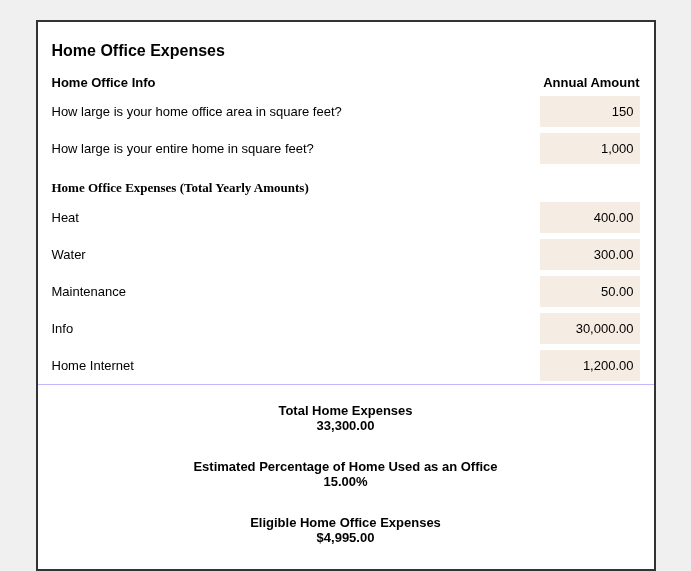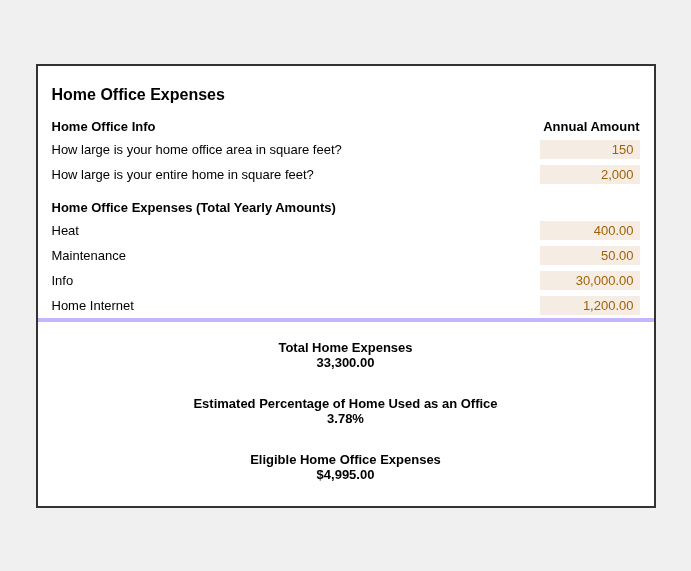--- a/index.html
+++ b/index.html
@@ -51,23 +51,23 @@
 
     .row-label {
       flex: 1;
       color: #000;
     }
 
     .row-value {
       min-width: 100px;
       text-align: right;
       background: #f5ece3;
-      padding: 2px 6px;
+      padding: 8px 6px;
       font-size: 13px;
-      color: #a16207;
+      color: #000000;
     }
 
     .spacer {
       height: 10px;
     }
 
     .summary-row {
       display: flex;
       justify-content: space-between;
       align-items: center;
@@ -78,21 +78,21 @@
       flex-direction: column;
     }
 
     .summary-value {
       font-weight: bold;
       font-size: 13px;
       color: #000;
     }
 
     .expenses-block {
-      border-bottom: 4px solid #c4b5fd;
+      border-bottom: 1px solid #c4b5fd;
     }
   </style>
 </head>
 <body>
 
 <div class="container">
   <div class="card">
 
     <div class="card-title">Home Office Expenses</div>
 
@@ -102,35 +102,39 @@
         <span style="font-weight:bold; font-size:13px; min-width:100px; text-align:right;">Annual Amount</span>
       </div>
 
       <div class="row">
         <span class="row-label">How large is your home office area in square feet?</span>
         <span class="row-value">150</span>
       </div>
 
       <div class="row">
         <span class="row-label">How large is your entire home in square feet?</span>
-        <span class="row-value">2,000</span>
+        <span class="row-value">1,000</span>
       </div>
     </div>
 
     <div class="spacer"></div>
 
     <div>
       <div class="row">
-        <span class="row-label" style="font-weight:bold;">Home Office Expenses (Total Yearly Amounts)</span>
+        <span class="row-label" style="font-weight:bold;font-family:Liberation Serif, serif;">Home Office Expenses (Total Yearly Amounts)</span>
       </div>
 
       <div class="expenses-block">
         <div class="row">
           <span class="row-label">Heat</span>
           <span class="row-value">400.00</span>
+        </div>
+        <div class="row">
+          <span class="row-label">Water</span>
+          <span class="row-value">300.00</span>
         </div>
         <div class="row">
           <span class="row-label">Maintenance</span>
           <span class="row-value">50.00</span>
         </div>
         <div class="row">
           <span class="row-label">Info</span>
           <span class="row-value">30,000.00</span>
         </div>
         <div class="row">
@@ -144,21 +148,21 @@
 
     <div class="summary-row">
       <span>Total Home Expenses</span>
       <span class="summary-value">33,300.00</span>
     </div>
 
     <div class="spacer"></div>
 
     <div class="summary-row">
       <span>Estimated Percentage of Home Used as an Office</span>
-      <span class="summary-value">3.78%</span>
+      <span class="summary-value">15.00%</span>
     </div>
 
     <div class="spacer"></div>
 
     <div class="summary-row">
       <span>Eligible Home Office Expenses</span>
       <span class="summary-value">$4,995.00</span>
     </div>
 
   </div>

